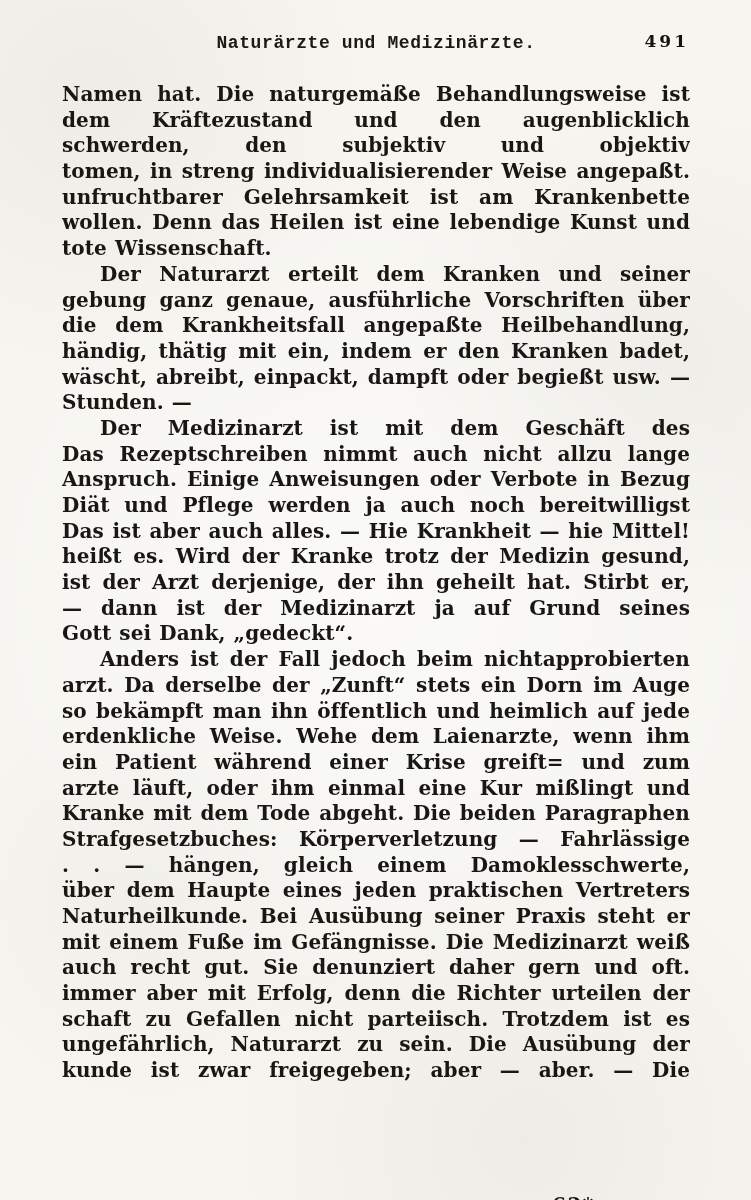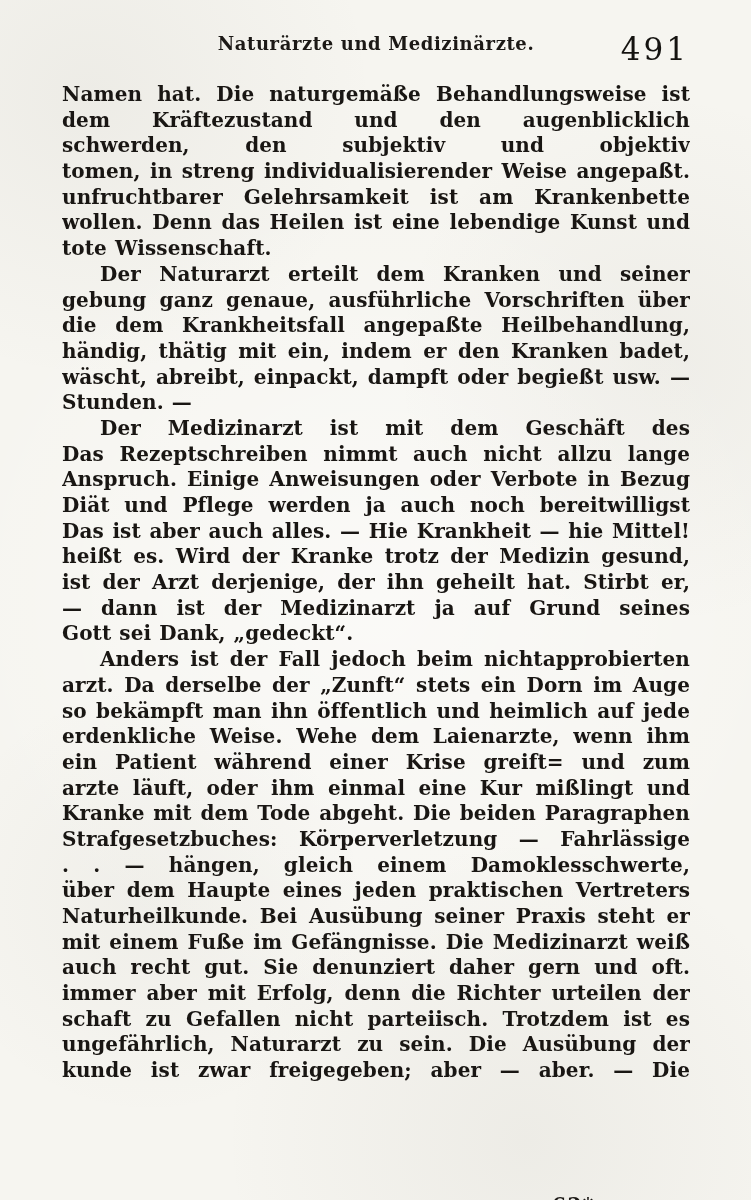--- a/index.html
+++ b/index.html
@@ -27,27 +27,28 @@
   .running-title {
     position: absolute;
     top: 33px;
     left: 62px;
     width: 628px;
     text-align: center;
     font-size: 18px;
     font-weight: 700;
     letter-spacing: 0.6px;
     color: #1c1916;
+    font-family: Liberation Mono, monospace;
   }
   .page-number {
     position: absolute;
     top: 31px;
     right: 62px;
-    font-size: 31px;
-    font-weight: 400;
+    font-size: 17px;
+    font-weight: 700;
     letter-spacing: 3px;
     color: #151310;
   }
   .body-text {
     position: absolute;
     top: 82px;
     left: 62px;
     width: 628px;
   }
   .line {

